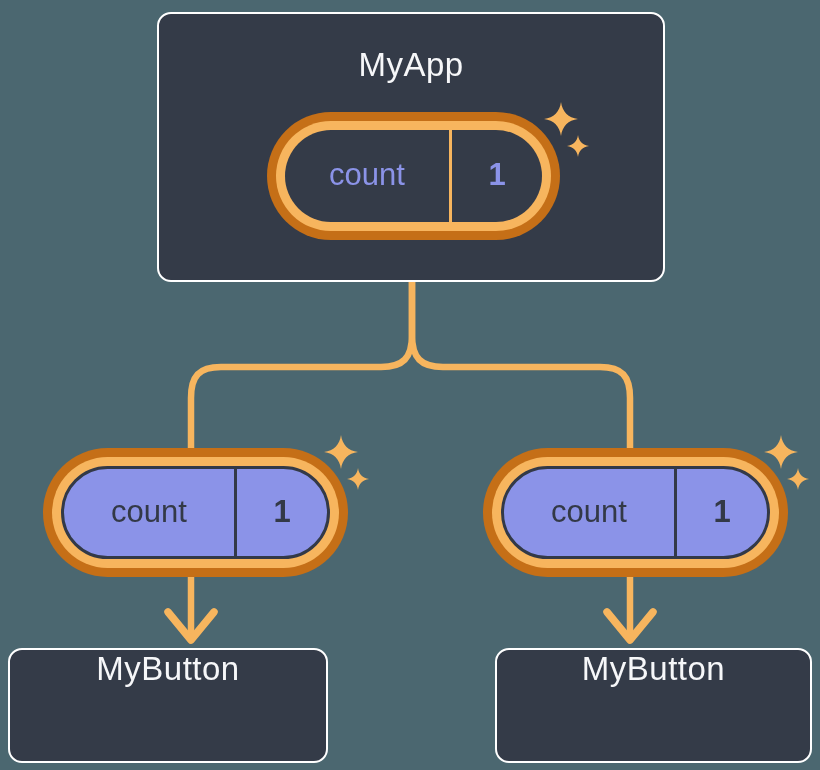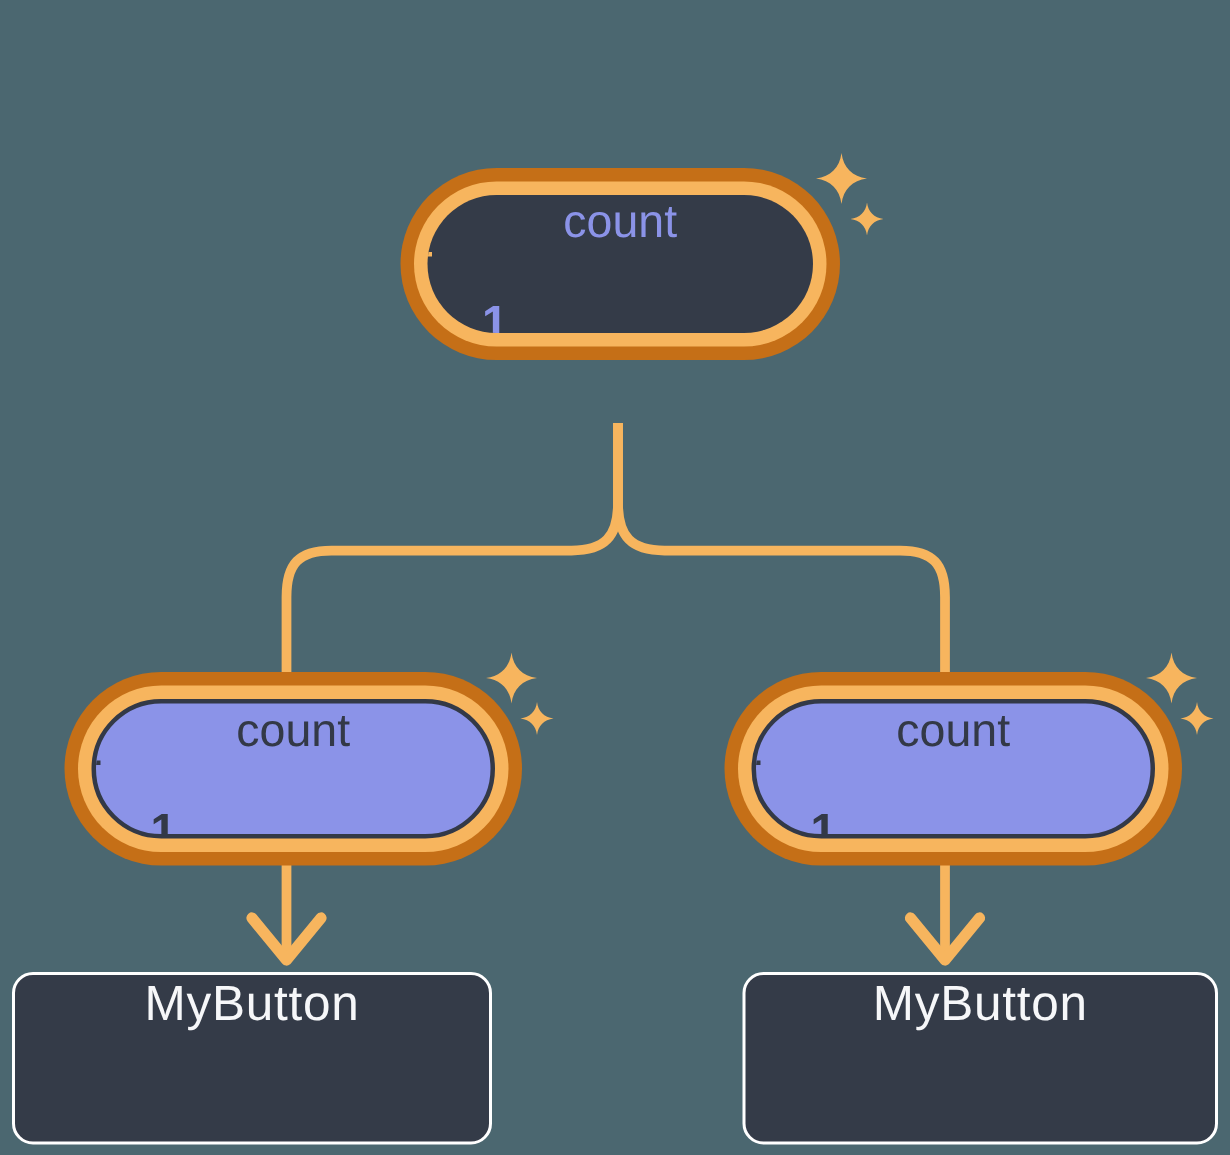--- a/index.html
+++ b/index.html
@@ -53,21 +53,20 @@
     border-radius:999px;
     padding:9px;
     width:100%;height:100%;
   }
   .pill-inner{
     border-radius:999px;
     width:100%;height:100%;
     display:flex;align-items:stretch;
     overflow:hidden;
     font-size:31px;
-    flex-direction:column;
   }
   .pill-inner.dark-style{background:var(--node-fill);color:var(--purple);}
   .pill-inner.purple-style{
     background:var(--purple);color:var(--ink-dark);
     border:3px solid var(--ink-dark);
   }
   .pill-name{
     flex:1;display:flex;align-items:center;justify-content:center;
     padding-bottom:2px;
   }
@@ -94,20 +93,23 @@
 
 <div class="canvas">
 
   <svg class="connectors" width="820" height="770" viewBox="0 0 820 770">
     <path class="branch" d="M412,282 L412,335 C412,358 403,367 381,367 L221,367 C199,367 191,376 191,398 L191,637"></path>
     <path class="branch" d="M412,282 L412,335 C412,358 421,367 443,367 L600,367 C622,367 630,376 630,398 L630,637"></path>
     <polyline class="arrowhead" points="168,612 191,640 214,612"></polyline>
     <polyline class="arrowhead" points="607,612 630,640 653,612"></polyline>
   </svg>
 
+  <div class="node app">
+    <div class="node-label">MyApp</div>
+  </div>
 
   <div class="pill app-state">
     <div class="pill-mid">
       <div class="pill-inner dark-style">
         <span class="pill-name">count</span>
         <span class="pill-divider"></span>
         <span class="pill-value">1</span>
       </div>
     </div>
   </div>

